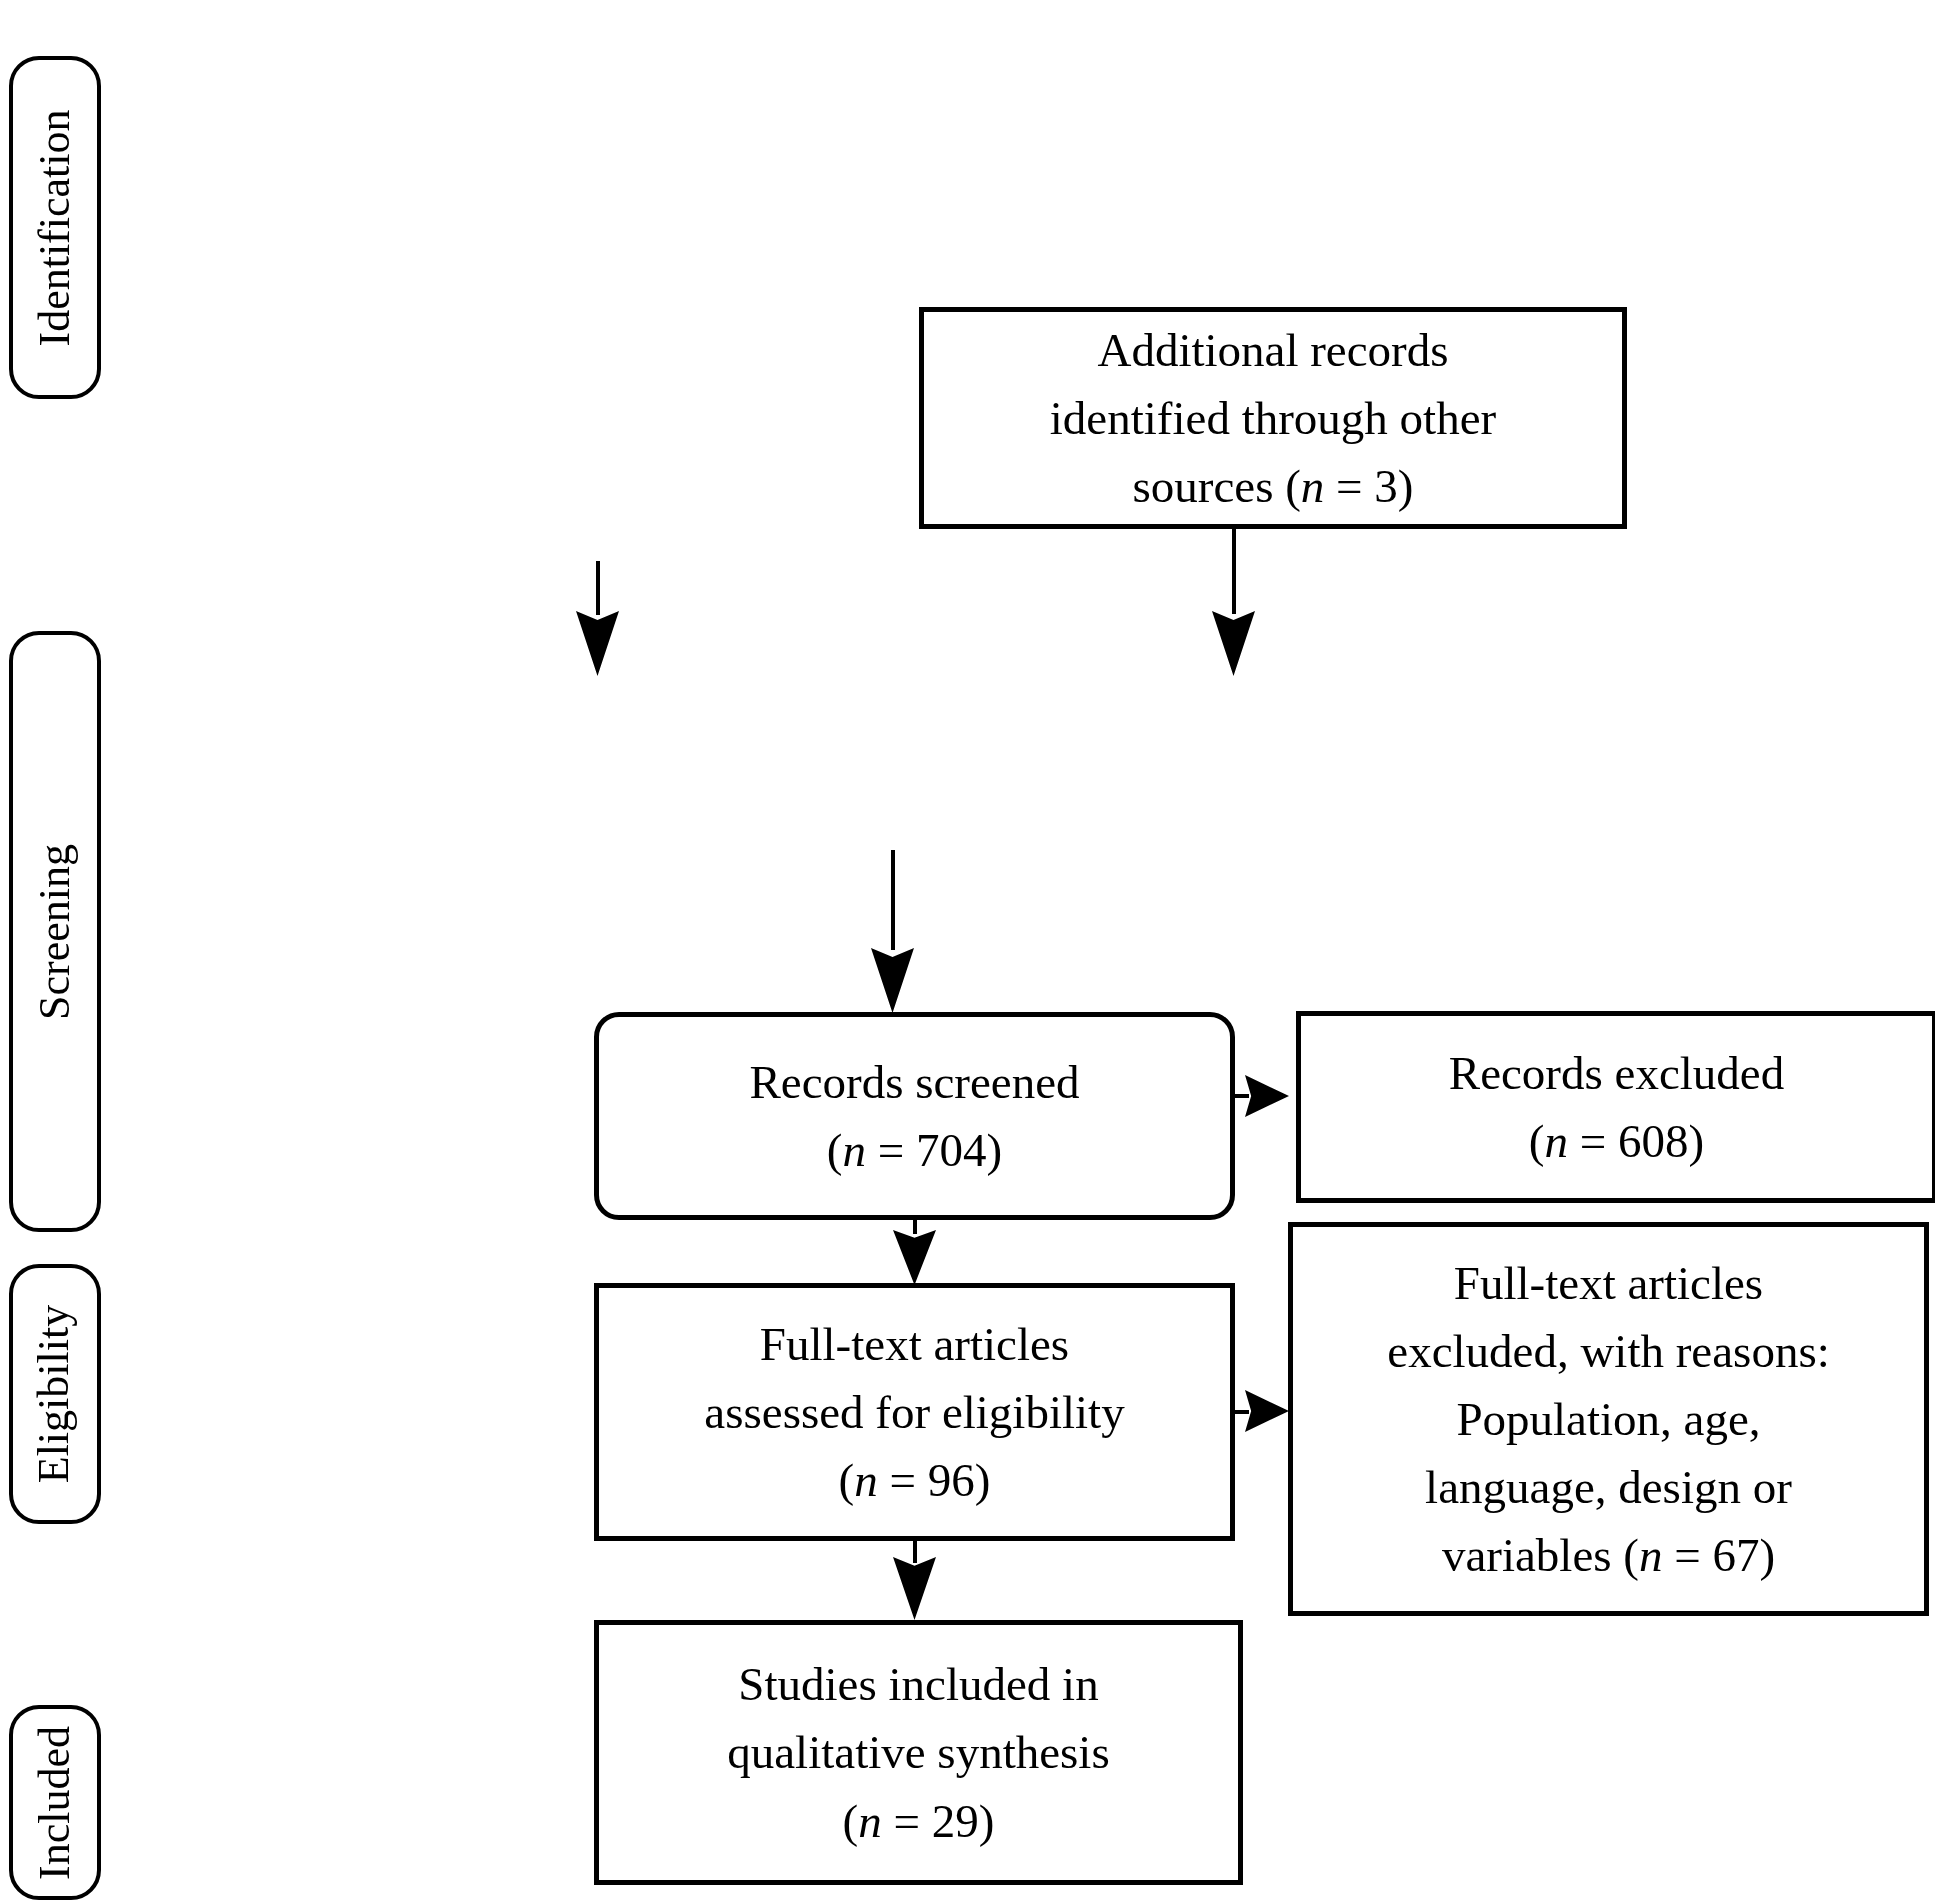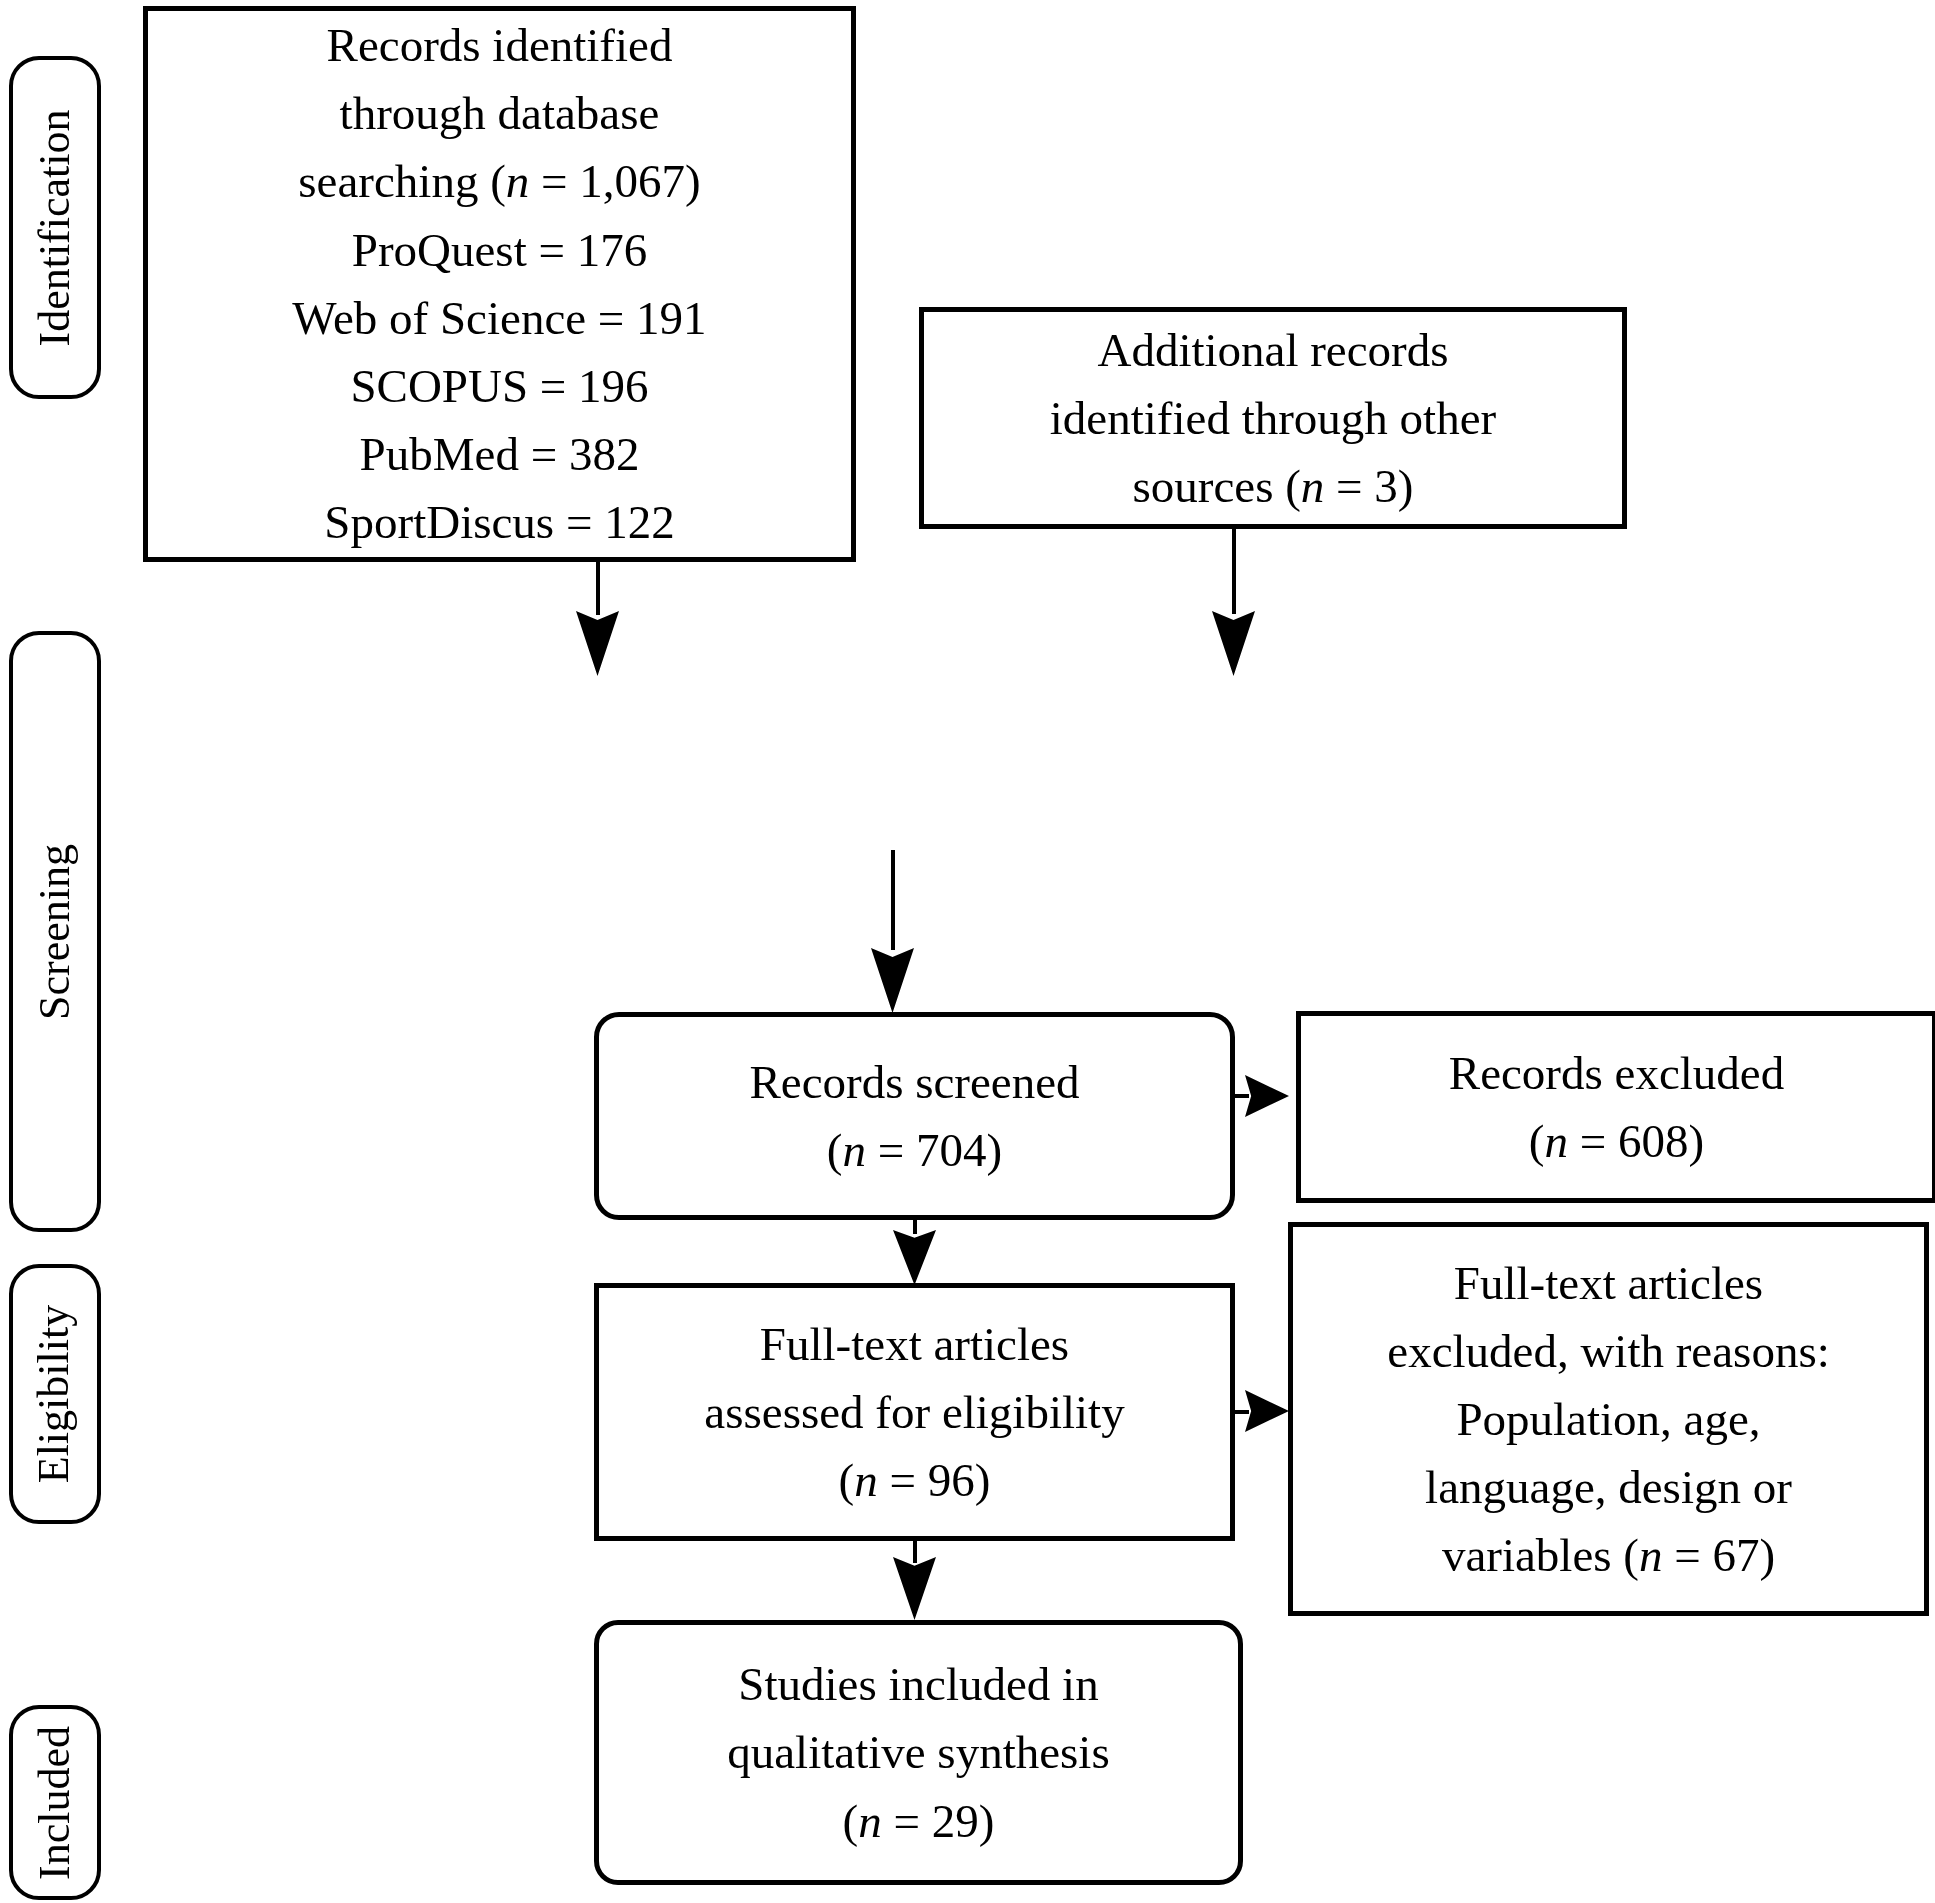--- a/index.html
+++ b/index.html
@@ -75,23 +75,20 @@
   <div class="stage" style="top:631px; height:601px;">
     <span class="stage-text">Screening</span>
   </div>
   <div class="stage" style="top:1264px; height:260px;">
     <span class="stage-text">Eligibility</span>
   </div>
   <div class="stage" style="top:1705px; height:195px;">
     <span class="stage-text">Included</span>
   </div>
 
-  <div class="box" style="left:143px; top:5.7px; width:713px; height:556px;">
-    <div class="box-text">Records identified<br>through database<br>searching (<i>n</i> = 1,067)<br>ProQuest = 176<br>Web of Science = 191<br>SCOPUS = 196<br>PubMed = 382<br>SportDiscus = 122</div>
-  </div>
 
   <div class="box" style="left:919px; top:307px; width:708px; height:222px;">
     <div class="box-text">Additional records<br>identified through other<br>sources (<i>n</i> = 3)</div>
   </div>
 
 
   <div class="box" style="left:594px; top:1012px; width:641px; height:208px;border-radius:25px;">
     <div class="box-text">Records screened<br>(<i>n</i> = 704)</div>
   </div>
 
@@ -100,21 +97,21 @@
   </div>
 
   <div class="box" style="left:594px; top:1283px; width:641px; height:258px;">
     <div class="box-text">Full-text articles<br>assessed for eligibility<br>(<i>n</i> = 96)</div>
   </div>
 
   <div class="box" style="left:1288px; top:1222px; width:641px; height:394px;">
     <div class="box-text">Full-text articles<br>excluded, with reasons:<br>Population, age,<br>language, design or<br>variables (<i>n</i> = 67)</div>
   </div>
 
-  <div class="box" style="left:594px; top:1620px; width:649px; height:265px;border-radius:24px;">
+  <div class="box" style="left:594px; top:1620px; width:649px; height:265px;">
     <div class="box-text">Studies included in<br>qualitative synthesis<br>(<i>n</i> = 29)</div>
   </div>
 
   <div>
     <div class="shaft-v" style="left:596px; top:561px; height:54px;"></div>
     <div class="head-down" style="left:576px; top:611px; width:43px; height:65px;"></div>
   </div>
 
   <div>
     <div class="shaft-v" style="left:1232px; top:528px; height:86px;"></div>

